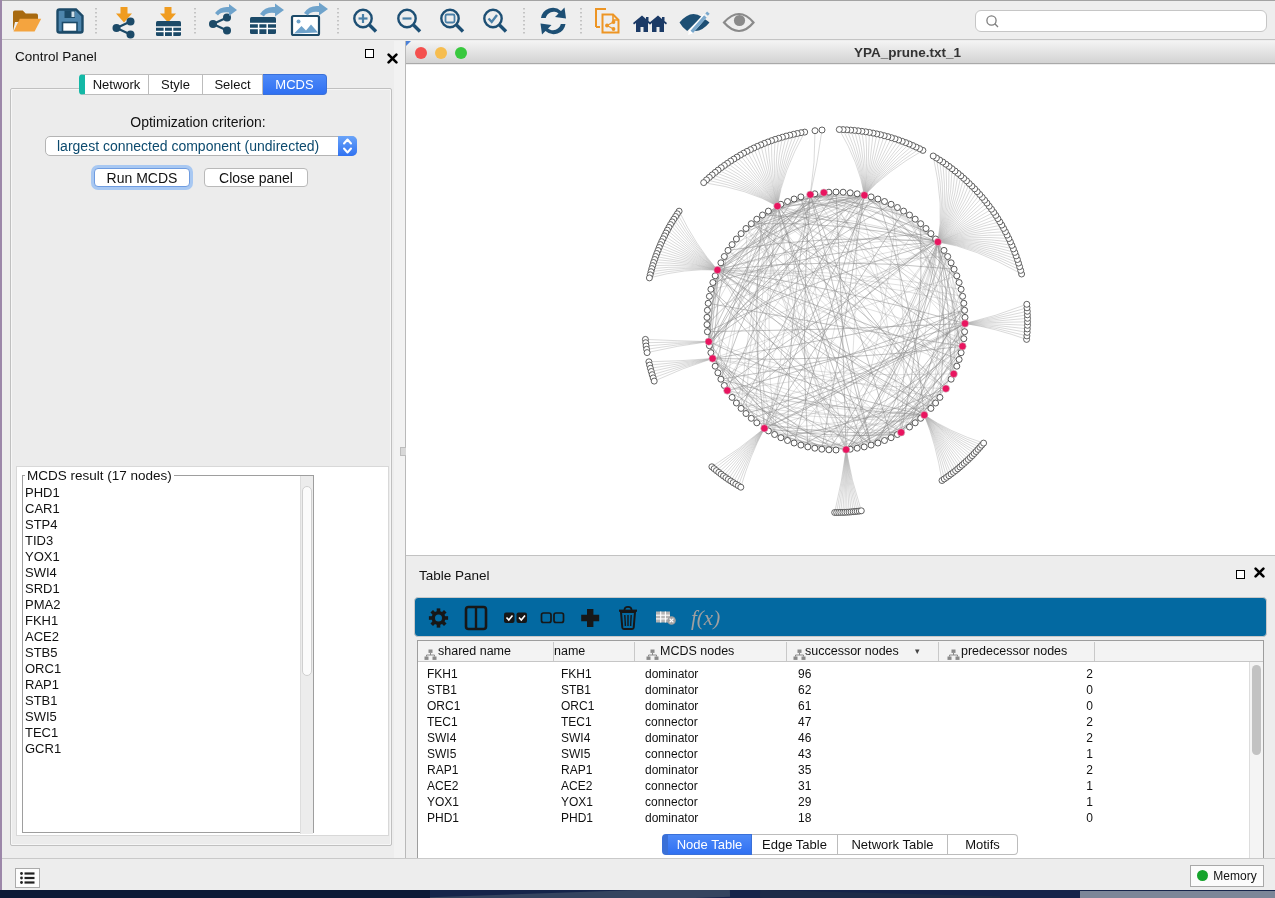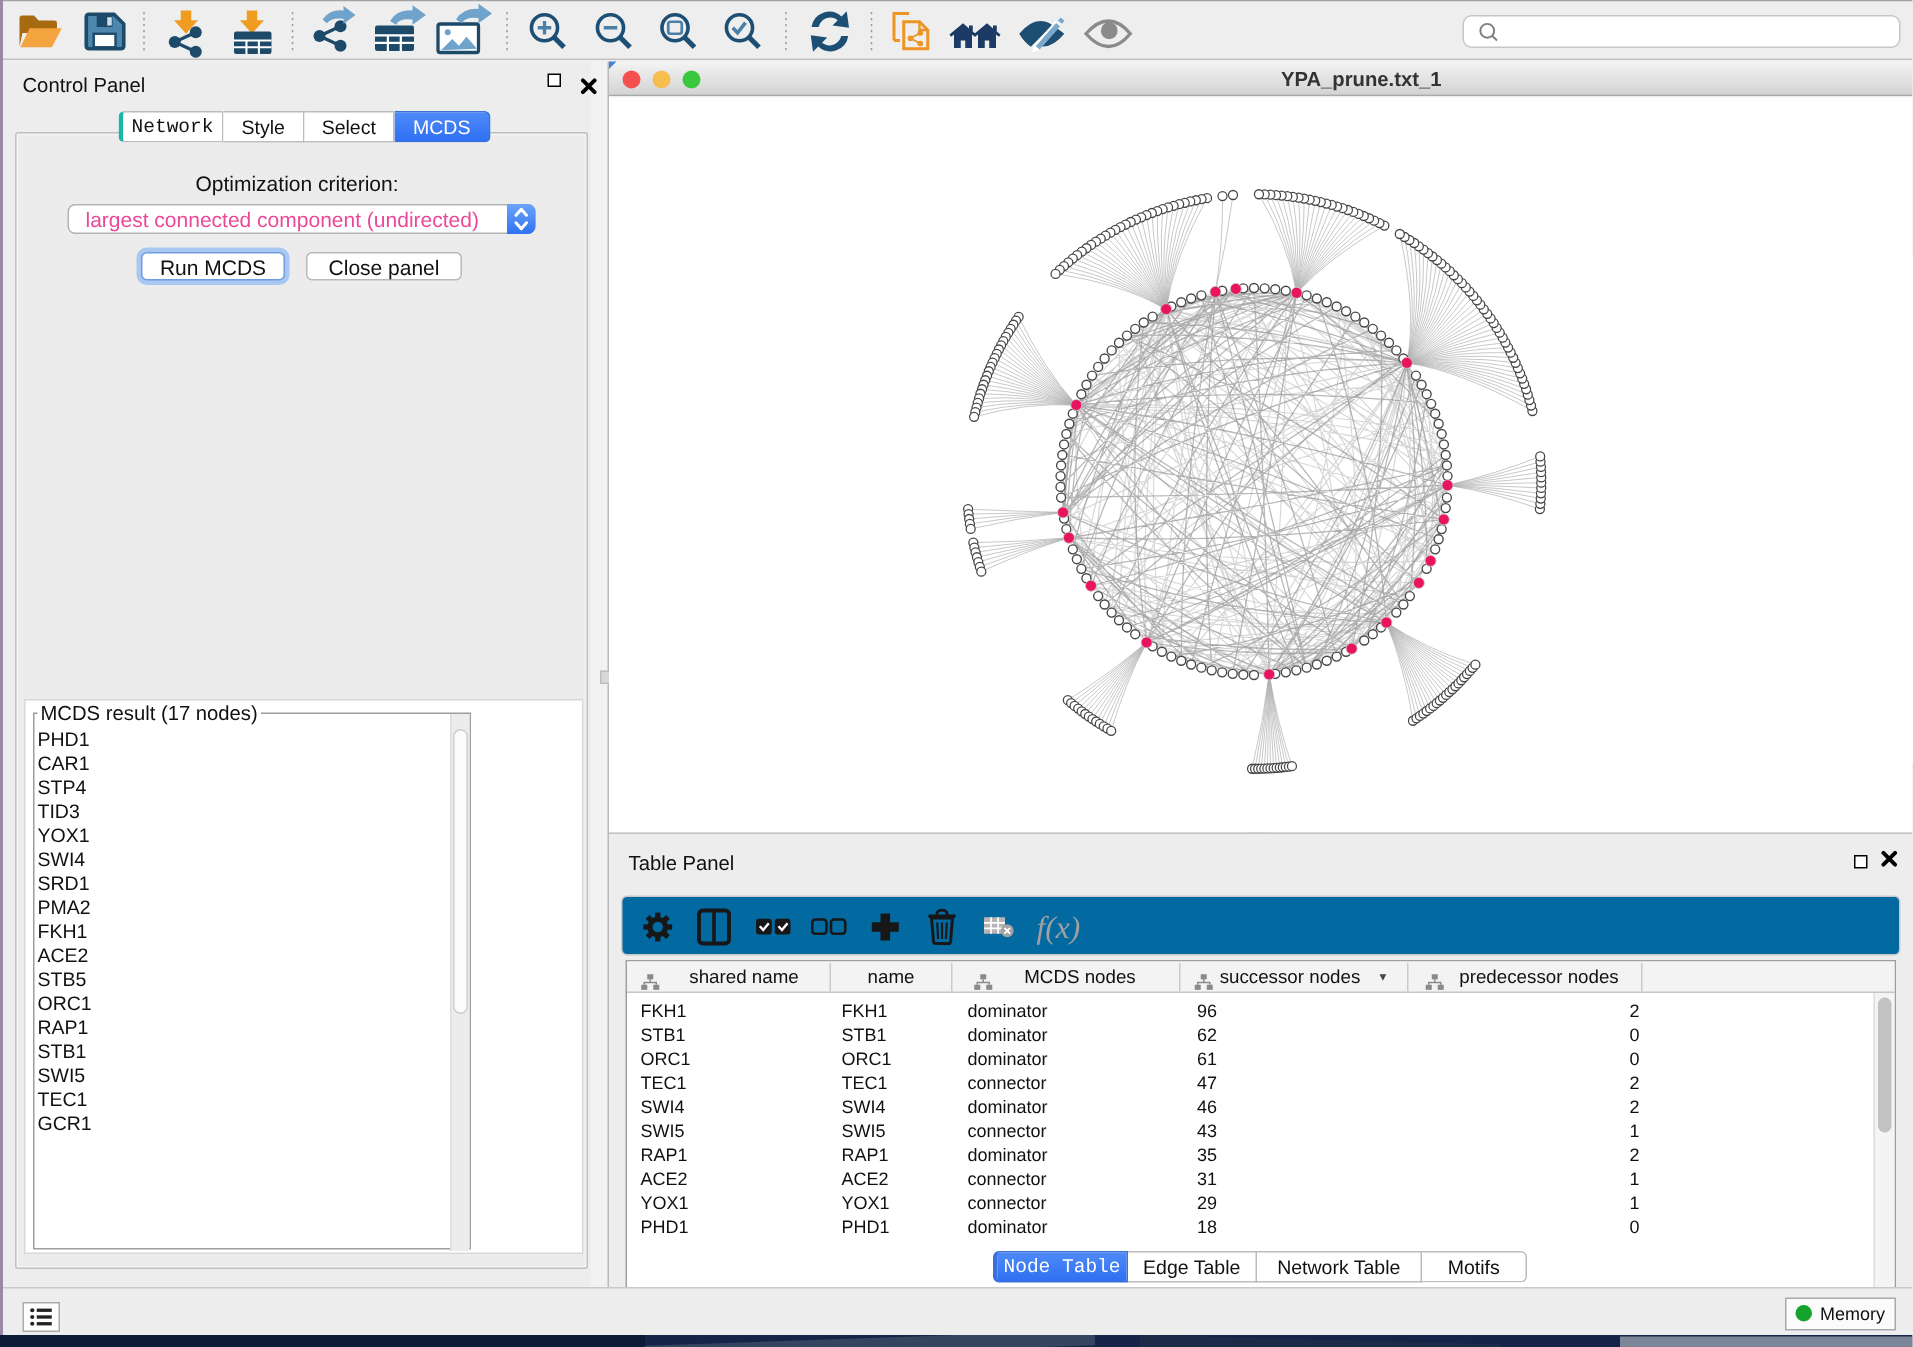--- a/index.html
+++ b/index.html
@@ -14,25 +14,25 @@
   #toolbar { left:2px; top:1px; width:1273px; height:39px; background:#eeeeee; border-bottom:1px solid #c4c4c4; }
   #searchbox { position:absolute; left:973px; top:9px; width:292px; height:22px; background:#fff; border:1px solid #c6c6c6; border-radius:6px; }
   
   #cpanel { left:2px; top:41px; width:392px; height:817px; background:#ededed; }
   #cp-title { position:absolute; left:13px; top:8px; font-size:13.5px; color:#111; }
   #cp-float { position:absolute; left:363px; top:8px; width:9px; height:9px; border:1.5px solid #000; background:#fff; }
   #cp-close { position:absolute; left:385px; top:9px; z-index:20; }
   #cp-tabbox { position:absolute; left:8px; top:47px; width:382px; height:758px; border:1px solid #c0c0c0; border-radius:2px; background:#ececec; box-shadow:inset 0 0 0 1px #f6f6f6; }
   #cp-tabs { position:absolute; left:77px; top:33px; height:21px; display:flex; font-size:13px; z-index:5; }
   .tabseg { height:21px; line-height:20px; text-align:center; background:#fff; border:1px solid #bcbcbc; border-left:none; color:#111; }
-  .tabseg.first { border-left:3px solid #14b8a6; border-radius:4px 0 0 4px;font-family:Liberation Mono, monospace; }
+  .tabseg.first { border-left:6px solid #14b8a6; border-radius:4px 0 0 4px; }
   .tabseg.last { border-radius:0 4px 4px 0; }
   .tabseg.sel { background:linear-gradient(#4e8af8,#2f70f2); color:#fff; border-color:#3a70d8; }
   #opt-label { position:absolute; left:0; top:73px; width:392px; text-align:center; font-size:14px; color:#111; }
-  #dropdown { position:absolute; left:43px; top:95px; width:312px; height:20px; background:#fff; border:1px solid #b4b4b4; border-radius:5px; font-size:14px; line-height:19px; color:#ec4899; padding-left:11px; }
+  #dropdown { position:absolute; left:43px; top:95px; width:312px; height:20px; background:#fff; border:1px solid #b4b4b4; border-radius:5px; font-size:14px; line-height:19px; color:#0c4a6e; padding-left:11px; }
   #dd-btn { position:absolute; right:-1px; top:-1px; width:19px; height:20px; border-radius:0 5px 5px 0; background:linear-gradient(#6aa4f9,#3072f1); }
   .btn { position:absolute; height:19px; background:#fff; border:1px solid #b9b9b9; border-radius:4px; font-size:14px; text-align:center; line-height:18px; color:#111; }
   #btn-run { left:92px; top:127px; width:96px; box-shadow:0 0 0 3px #a8c8f2; border-color:#6f9ce0; }
   #btn-close { left:202px; top:127px; width:104px; }
   #mcds-white { position:absolute; left:14px; top:425px; width:373px; height:370px; background:#fff; border:1px solid #d8d8d8; }
   #mcds-group { position:absolute; left:5px; top:8px; width:292px; height:358px; border:1px solid #9e9e9e; }
   #mcds-legend { position:absolute; left:2px; top:-8px; background:#fff; padding:0 2px; font-size:13.5px; color:#111; }
   #mcds-list { position:absolute; left:2px; top:9px; font-size:13px; line-height:16px; color:#111; }
   #mcds-scroll { position:absolute; right:0px; top:0px; width:13px; height:358px; background:#ececec; border-left:1px solid #ddd; }
   #mcds-thumb { position:absolute; left:1px; top:10px; width:10px; height:190px; background:#fbfbfb; border:1px solid #cfcfcf; border-radius:5px; }
@@ -49,21 +49,21 @@
   #vhandle { position:absolute; left:6px; top:406px; width:7px; height:9px; background:#d8d8d8; border:1px solid #bdbdbd; }
   
   #tpanel { left:406px; top:555px; width:869px; height:303px; background:#ededed; border-top:1px solid #c2c2c2; }
   #tp-title { position:absolute; left:13px; top:12px; font-size:13.5px; color:#111; }
   #tp-float { position:absolute; left:830px; top:14px; width:9px; height:9px; border:1.5px solid #000; background:#fff; }
   #tp-close { position:absolute; left:848px; top:11px; font-size:12px; font-weight:bold; color:#000; }
   #tp-toolbar { position:absolute; left:8px; top:41px; width:853px; height:40px; background:#0369a1; border:1px solid #c8c8c8; border-radius:4px; }
   #tp-table { position:absolute; left:11px; top:84px; width:847px; height:237px; background:#fff; border:1px solid #9d9d9d; }
   #thead { position:absolute; left:0; top:0; width:845px; height:21px; background:#f3f3f3; border-bottom:1px solid #c6c6c6; font-size:12.5px; color:#111; }
   .hdiv { position:absolute; top:1px; height:19px; width:1px; background:#c9c9c9; }
-  .hcell { position:absolute; top:0; height:21px; line-height:21px; text-align:center; }
+  .hcell { position:absolute; top:0; height:21px; line-height:21px; text-align:left; }
   .trow { position:absolute; left:0; width:845px; height:16px; font-size:12px; line-height:16px; color:#111; }
   .c1 { position:absolute; left:9px; } .c2 { position:absolute; left:143px; } .c3 { position:absolute; left:227px; }
   .c4 { position:absolute; left:380px; width:130px; text-align:left; } .c5 { position:absolute; left:545px; width:130px; text-align:right; }
   #tscroll { position:absolute; right:0px; top:21px; width:14px; height:214px; background:#f4f4f4; border-left:1px solid #ddd; }
   #tthumb { position:absolute; left:2px; top:3px; width:9px; height:90px; background:#c2c2c2; border-radius:5px; }
   #tp-tabs { position:absolute; left:256px; top:278px; height:21px; display:flex; font-size:13px; }
   #membtn { position:absolute; left:1190px; top:865px; width:74px; height:22px; background:#fbfbfb; border:1px solid #a8a8a8; font-size:12px; color:#111; line-height:20px; text-align:center; }
   #memdot { display:inline-block; width:11px; height:11px; border-radius:50%; background:#15a32c; margin-right:5px; vertical-align:-1px; }
 </style>
 </head>

